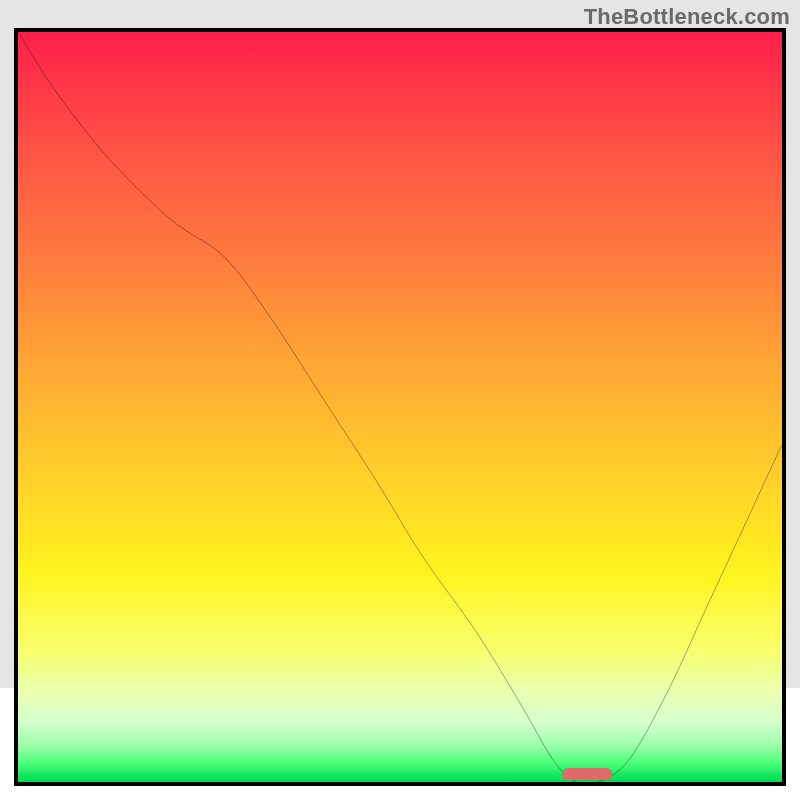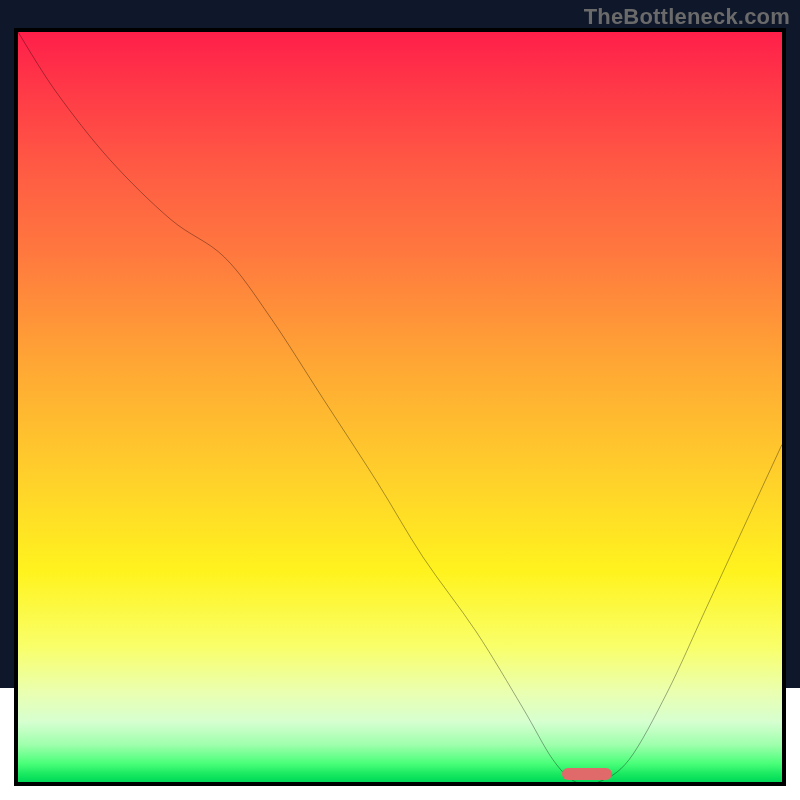--- a/index.html
+++ b/index.html
@@ -7,21 +7,21 @@
     padding: 0;
     width: 800px;
     height: 800px;
     overflow: hidden;
     font-family: Arial, Helvetica, sans-serif;
   }
   .chart-outer {
     position: relative;
     width: 800px;
     height: 688px;
-    background: #0f172a;
+    background: #e5e5e5;
     box-sizing: border-box;
   }
   .watermark {
     position: absolute;
     top: 4px;
     right: 10px;
     font-size: 22px;
     font-weight: 600;
     color: #6a6a6a;
     letter-spacing: 0.2px;

